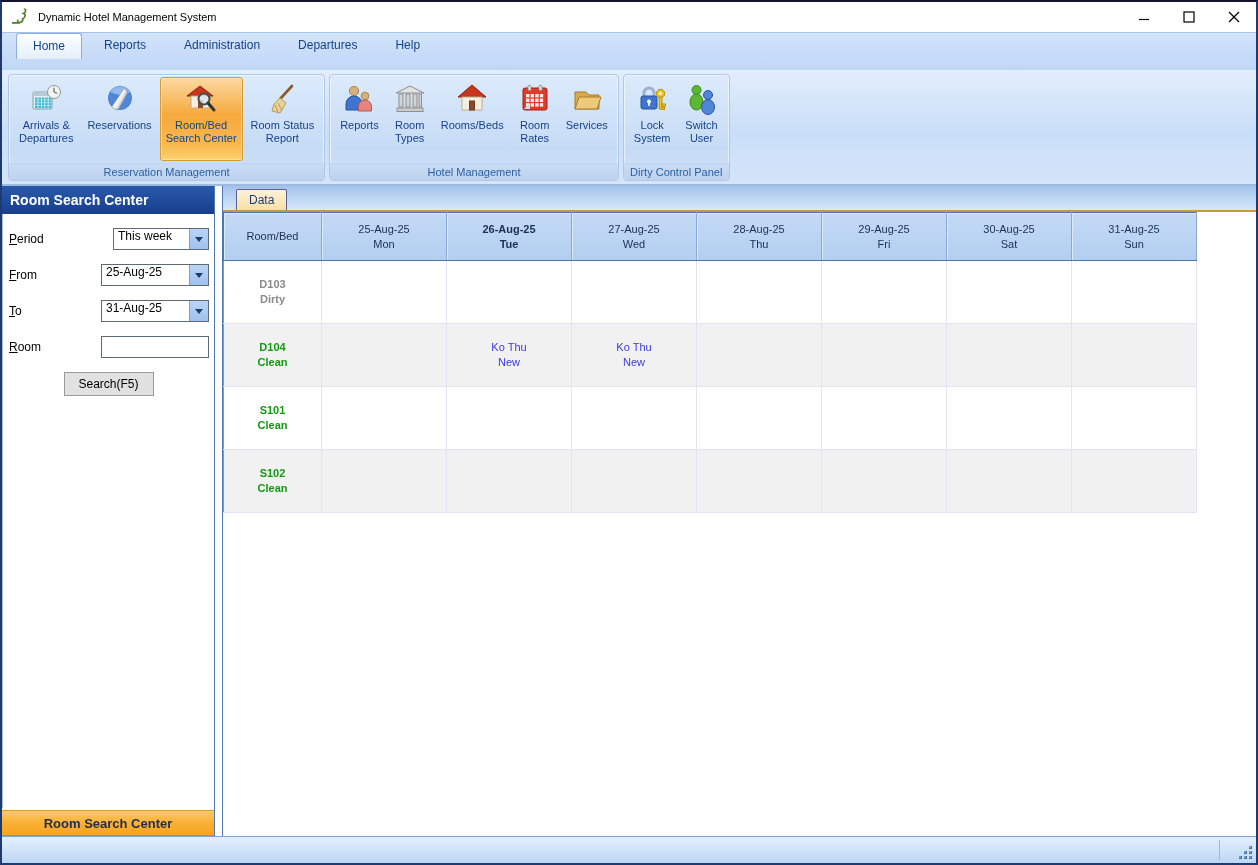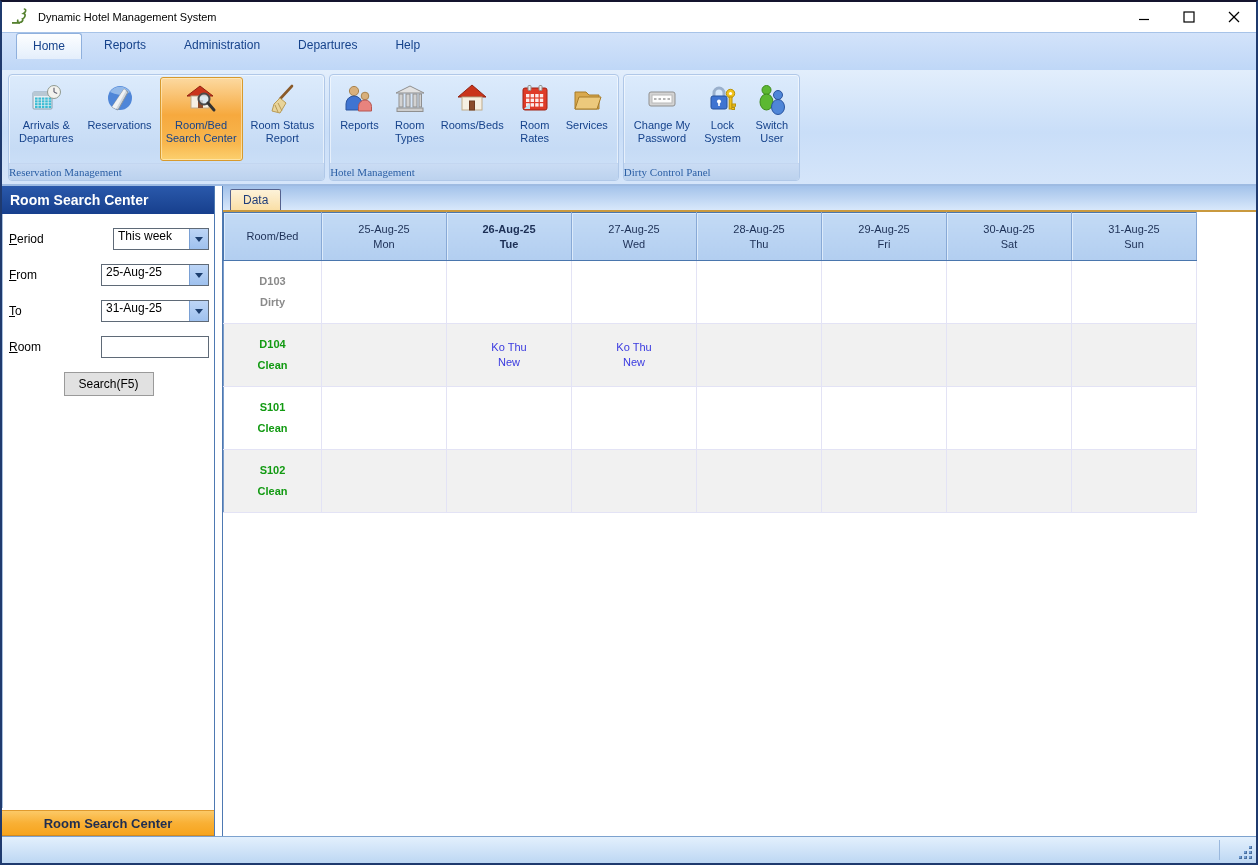--- a/index.html
+++ b/index.html
@@ -49,22 +49,22 @@
   .ribbon-btn.selected{
     border:1px solid #d79a2e;
     background:linear-gradient(#fcd9a0,#f6a93e 45%,#f8b74e 80%,#fcd06e);
     box-shadow:inset 0 0 0 1px rgba(255,240,200,.6);
   }
   .ribbon-btn .icon{ width:34px; height:34px; display:flex; align-items:center; justify-content:center; }
   .ribbon-btn .lbl{
     font-size:11px; line-height:13px; color:#15428b; text-align:center; margin-top:3px; height:27px; white-space:nowrap;
   }
   .group-label{
-    height:17px; font-size:11px; color:#2b5fa5; line-height:16px;
-    background:linear-gradient(#cadcf4,#bcd2ee); border-top:1px solid #c3d6f0; cursor:default;font-family:Liberation Serif, serif;
+    height:17px; font-size:11px; color:#2b5fa5; text-align:center; line-height:16px;
+    background:linear-gradient(#cadcf4,#bcd2ee); border-top:1px solid #c3d6f0; cursor:default;
   }
   
   .main{ flex:1; display:flex; background:#000000; min-height:0; }
   
   .sidebar{
     width:213px; flex:0 0 auto; display:flex; flex-direction:column;
     border-right:1px solid #4e79b2; background:#fff;
   }
   .sidebar-header{
     height:28px; background:linear-gradient(#2a59ab,#173f8d); color:#fff;
@@ -97,42 +97,42 @@
     border-top:1px solid #e09a2d; border-bottom:1px solid #d28a20;
     color:#1f2d50; font-size:13px; font-weight:bold; text-align:center; line-height:25px; cursor:default;
   }
   
   .splitter{ width:7px; flex:0 0 auto; background:#fff; }
   
   .content{ flex:1; display:flex; flex-direction:column; border-left:1px solid #4e79b2; min-width:0; }
   .tabbar{
     height:26px; flex:0 0 auto; display:flex; align-items:flex-end;
     background:linear-gradient(#a3c2ea,#d8e8fb);
-    border-bottom:2px solid #c9993f; padding-left:7px;
+    border-bottom:2px solid #c9993f; padding-left:13px;
   }
   .data-tab{
     font-size:12px; color:#1f3d7a; padding:3px 12px 3px 12px;
     background:linear-gradient(#fdf2d9,#fadfa6);
     border:1px solid #55628e; border-bottom:none; border-radius:2px 2px 0 0; cursor:default;
   }
   
   .gridwrap{ background:#fff; flex:1; overflow:hidden; }
   table.grid{ border-collapse:collapse; table-layout:fixed; }
   table.grid th{
     height:48px; background:linear-gradient(#c3daf5,#b2cef0);
     border-top:1px solid #4a76ad; border-bottom:1px solid #4a76ad; border-right:1px solid #88a9d6;
     box-shadow:inset 1px 1px 0 #dcebfb;
     font-size:11px; font-weight:normal; color:#1c2f55; text-align:center; line-height:15px;
   }
   table.grid th:first-child{ border-left:1px solid #4a76ad; }
   table.grid th.today{ font-weight:bold; }
   table.grid td{ height:63px; border:1px solid #e3e3f5; text-align:center; vertical-align:middle; font-size:11px; }
   table.grid td:first-child{ border-left:1px solid #7b9cc9; }
   tr.alt td{ background:#f1f1f1; }
-  .roomcell{ font-weight:bold; line-height:21px; }
+  .roomcell{ font-weight:bold; line-height:15px; }
   .roomcell.clean{ color:#129a12; }
   .roomcell.dirty{ color:#8a8a8a; }
   .resv{ color:#3a3ae0; line-height:15px; cursor:default; }
   
   .statusbar{
     height:27px; flex:0 0 auto; position:relative;
     background:linear-gradient(#e3f0fd,#bdd7f3);
     border-top:1px solid #7da2ce;
   }
   .statusbar .gripsep{ position:absolute; right:36px; top:3px; bottom:3px; width:1px; background:#9ab8dd; }
@@ -318,30 +318,20 @@
             <span class="lbl">Services</span>
           </div>
         </div>
         <div class="group-label">Hotel Management</div>
       </div>
       <div class="ribbon-group">
         <div class="ribbon-buttons">
           <div class="ribbon-btn">
             <span class="icon">
               <svg width="32" height="32" viewBox="0 0 32 32">
-      <rect x="3" y="9" width="26" height="14" rx="2" fill="#d4d4d4" stroke="#8f8f8f"></rect>
-      <rect x="6" y="12" width="20" height="8" fill="#fdfdfd" stroke="#b8b8b8"></rect>
-      <line x1="8" y1="16" x2="24" y2="16" stroke="#9a9a9a" stroke-width="1.6" stroke-dasharray="2.5,2"></line>
-              </svg>
-            </span>
-            <span class="lbl">Change My<br>Password</span>
-          </div>
-          <div class="ribbon-btn">
-            <span class="icon">
-              <svg width="32" height="32" viewBox="0 0 32 32">
       <path d="M8 14 v-4 a5 5 0 0 1 10 0 v4" fill="none" stroke="#9ab0cc" stroke-width="3"></path>
       <rect x="5" y="13" width="16" height="13" rx="2" fill="#3f74d1" stroke="#26539e"></rect>
       <circle cx="13" cy="18.5" r="2" fill="#fff"></circle>
                 <rect x="12.2" y="19" width="1.6" height="4" fill="#fff"></rect>
       <circle cx="24.5" cy="10.5" r="4.2" fill="#f2c21c" stroke="#b8920a"></circle>
       <circle cx="24.5" cy="10.5" r="1.6" fill="#fff"></circle>
       <rect x="23.2" y="14" width="2.8" height="12" fill="#f2c21c" stroke="#b8920a"></rect>
       <rect x="26" y="21" width="3.5" height="2.2" fill="#f2c21c" stroke="#b8920a"></rect>
       <rect x="26" y="24.5" width="2.5" height="2" fill="#f2c21c" stroke="#b8920a"></rect>
               </svg>

